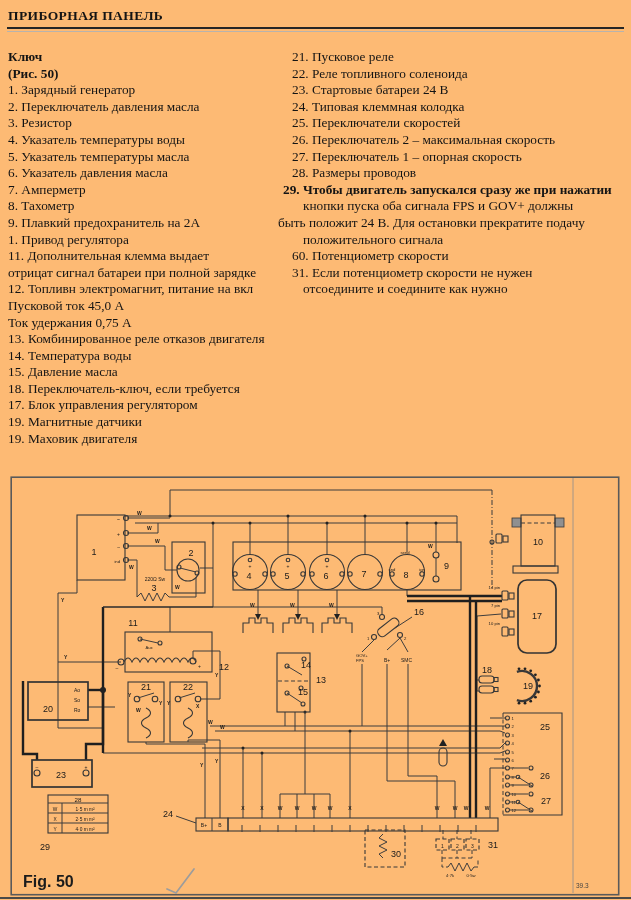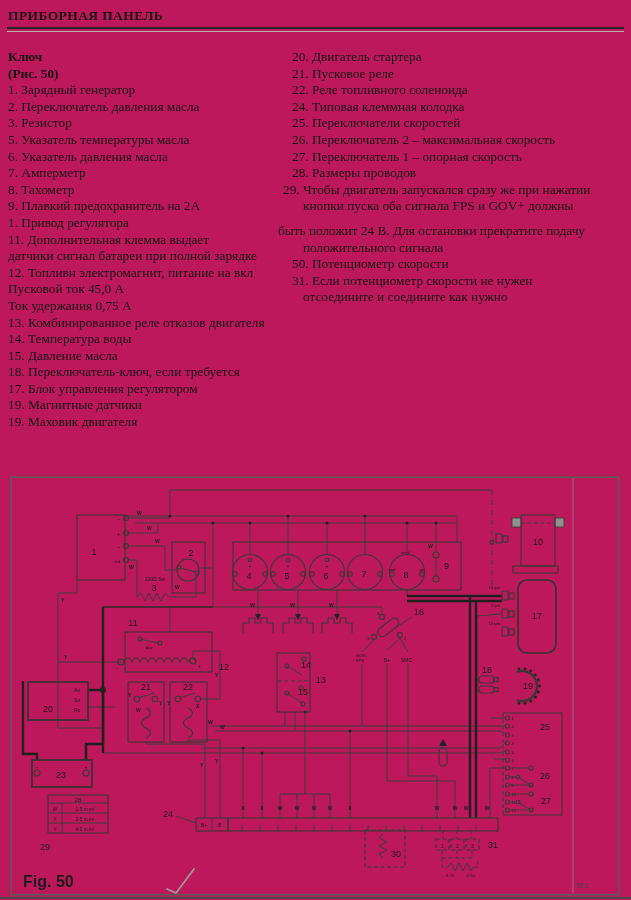--- a/index.html
+++ b/index.html
@@ -1,26 +1,26 @@
 <!DOCTYPE html>
 <html><head>
 <meta charset="utf-8">
 <style>
   html,body{margin:0;padding:0;background:#e9e8e5;}
-  .page{position:relative;width:631px;height:900px;background:#be185d;font-family:"Liberation Serif",serif;color:#141414;overflow:hidden;margin:0 auto;}
+  .page{position:relative;width:631px;height:900px;background:#fdba74;font-family:"Liberation Serif",serif;color:#141414;overflow:hidden;margin:0 auto;}
   .title{position:absolute;left:8px;top:8px;font-size:13.5px;font-weight:bold;letter-spacing:.4px;}
   .rule{position:absolute;left:7px;top:27px;width:617px;height:2px;background:#262626;}
   .rule2{position:absolute;left:7px;top:31px;width:617px;height:1px;background:#b8b3ac;}
   .col{position:absolute;top:49px;font-size:13.3px;line-height:16.6px;white-space:nowrap;}
   .col.left{left:8px;width:272px;}
   .col.right{left:278px;width:352px;}
   .b{font-weight:bold;}
   .right .li{padding-left:14px;}
-  .right .out{padding-left:5px;}
-  .right .out2{padding-left:0;margin-top:8px;}
+  .right .out{padding-left:5px;font-weight:bold;}
+  .right .out2{padding-left:0;}
   .right .cont{padding-left:25px;font-family:Liberation Serif, serif;}
   .figure{position:absolute;left:10px;top:476px;width:610px;height:420px;}
   .bottom-edge{position:absolute;left:0;top:897px;width:631px;height:2px;background:#4a4a48;}
   svg text{font-family:"Liberation Sans",sans-serif;fill:#1b1b1b;}
   .num{font-size:9px;}
   .small{font-size:5px;}
   .tiny{font-size:4.2px;}
   .wl{font-size:5px;font-weight:bold;}
   .t28{font-size:4.8px;}
   .t28h{font-size:6.2px;}
@@ -46,54 +46,55 @@
   <div class="title">ПРИБОРНАЯ ПАНЕЛЬ</div>
   <div class="rule"></div>
   <div class="rule2"></div>
 
   <div class="col left">
     <div class="b">Ключ</div>
     <div class="b">(Рис. 50)</div>
     <div>1. Зарядный генератор</div>
     <div>2. Переключатель давления масла</div>
     <div>3. Резистор</div>
+    <div>4. Указатель температуры воды</div>
     <div>5. Указатель температуры масла</div>
     <div>6. Указатель давления масла</div>
     <div>7. Амперметр</div>
     <div>8. Тахометр</div>
     <div>9. Плавкий предохранитель на 2А</div>
     <div>1. Привод регулятора</div>
     <div>11. Дополнительная клемма выдает</div>
-    <div>датчики сигнал батареи при полной зарядке</div>
+    <div>отрицат сигнал батареи при полной зарядке</div>
     <div>12. Топливн электромагнит, питание на вкл</div>
     <div>Пусковой ток 45,0 А</div>
     <div>Ток удержания 0,75 А</div>
     <div>13. Комбинированное реле отказов двигателя</div>
     <div>14. Температура воды</div>
     <div>15. Давление масла</div>
     <div>18. Переключатель-ключ, если требуется</div>
     <div>17. Блок управления регулятором</div>
     <div>19. Магнитные датчики</div>
     <div>19. Маховик двигателя</div>
   </div>
 
   <div class="col right">
-    <div class="li">20. Двигатель стартера</div>
     <div class="li">21. Пусковое реле</div>
     <div class="li">22. Реле топливного соленоида</div>
+    <div class="li">23. Стартовые батареи 24 В</div>
     <div class="li">24. Типовая клеммная колодка</div>
     <div class="li">25. Переключатели скоростей</div>
     <div class="li">26. Переключатель 2 – максимальная скорость</div>
     <div class="li">27. Переключатель 1 – опорная скорость</div>
     <div class="li">28. Размеры проводов</div>
     <div class="out">29. Чтобы двигатель запускался сразу же при нажатии</div>
     <div class="cont">кнопки пуска оба сигнала FPS и GOV+ должны</div>
     <div class="out2">быть положит 24 В. Для остановки прекратите подачу</div>
     <div class="cont">положительного сигнала</div>
-    <div class="li">50. Потенциометр скорости</div>
+    <div class="li">60. Потенциометр скорости</div>
     <div class="li">31. Если потенциометр скорости не нужен</div>
     <div class="cont">отсоедините и соедините как нужно</div>
   </div>
 
   <div class="figure">
   <svg viewBox="0 0 610 420" width="610" height="420">
     <rect class="frame" x="1.2" y="1.2" width="607.5" height="417.5"></rect>
     <line class="thin" x1="563" y1="2" x2="563" y2="417"></line>
 
     <g class="w1">

